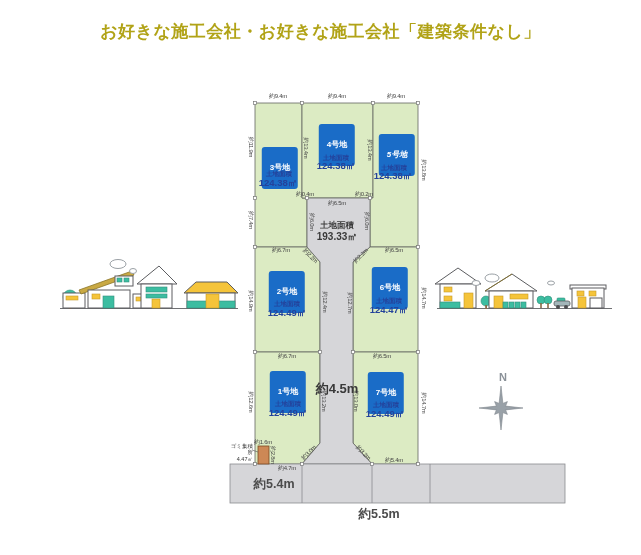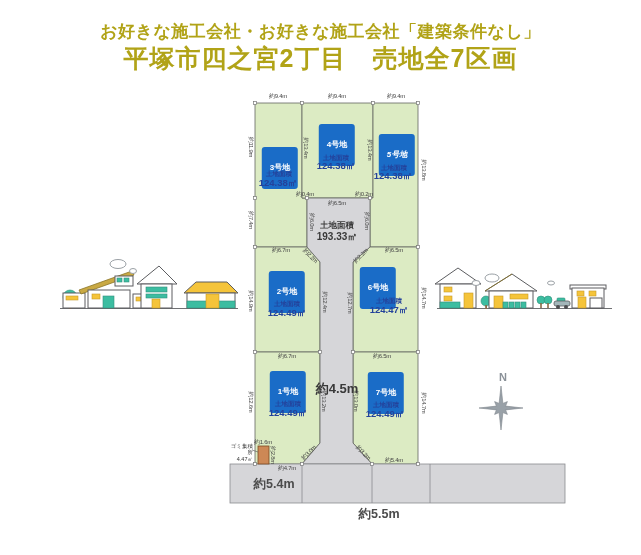--- a/index.html
+++ b/index.html
@@ -45,21 +45,20 @@
             font-size:17px;font-weight:bold;color:#b1a317;letter-spacing:.5px;}
   .title{position:absolute;top:42px;left:0;width:100%;text-align:center;
          font-size:25px;font-weight:bold;color:#b1a317;letter-spacing:1px;}
 </style>
 </head>
 <body>
 
 <div id="stage">
 
   <div class="subtitle">お好きな施工会社・お好きな施工会社「建築条件なし」</div>
-  <div class="title">平塚市四之宮2丁目　売地全7区画</div>
 
   <svg width="641" height="555" viewBox="0 0 641 555">
 
     <g>
       <polygon class="plot" points="255,103 302,103 302,198 307,198 307,247 255,247"></polygon>
       <polygon class="plot" points="302,103 373,103 373,198 302,198"></polygon>
       <polygon class="plot" points="373,103 418,103 418,247 370,247 370,198 373,198"></polygon>
       <polygon class="plot" points="255,247 307,247 320,262 320,352 255,352"></polygon>
       <polygon class="plot" points="370,247 418,247 418,352 353,352 353,262"></polygon>
       <polygon class="plot" points="255,352 320,352 320,443 302,464 255,464"></polygon>
@@ -243,21 +242,21 @@
   <div class="lbl val" style="left:278px;top:183px;">124.38㎡</div>
 
   <div class="badge" style="left:337px;top:145px;">4号地</div>
   <div class="lbl men" style="left:336px;top:158px;">土地面積</div>
   <div class="lbl val" style="left:336px;top:166px;">124.38㎡</div>
 
   <div class="badge" style="left:397px;top:155px;font-style:italic;">5号地</div>
   <div class="lbl men" style="left:394px;top:168px;">土地面積</div>
   <div class="lbl val" style="left:393px;top:176px;">124.38㎡</div>
 
-  <div class="badge" style="left:378px;top:288px;">6号地</div>
+  <div class="badge" style="left:390px;top:288px;">6号地</div>
   <div class="lbl men" style="left:389px;top:301px;">土地面積</div>
   <div class="lbl val" style="left:389px;top:310px;">124.47㎡</div>
 
   <div class="badge" style="left:386px;top:393px;">7号地</div>
   <div class="lbl men" style="left:386px;top:405px;">土地面積</div>
   <div class="lbl val" style="left:385px;top:414px;">124.49㎡</div>
 
 </div>
 
 </body></html>

